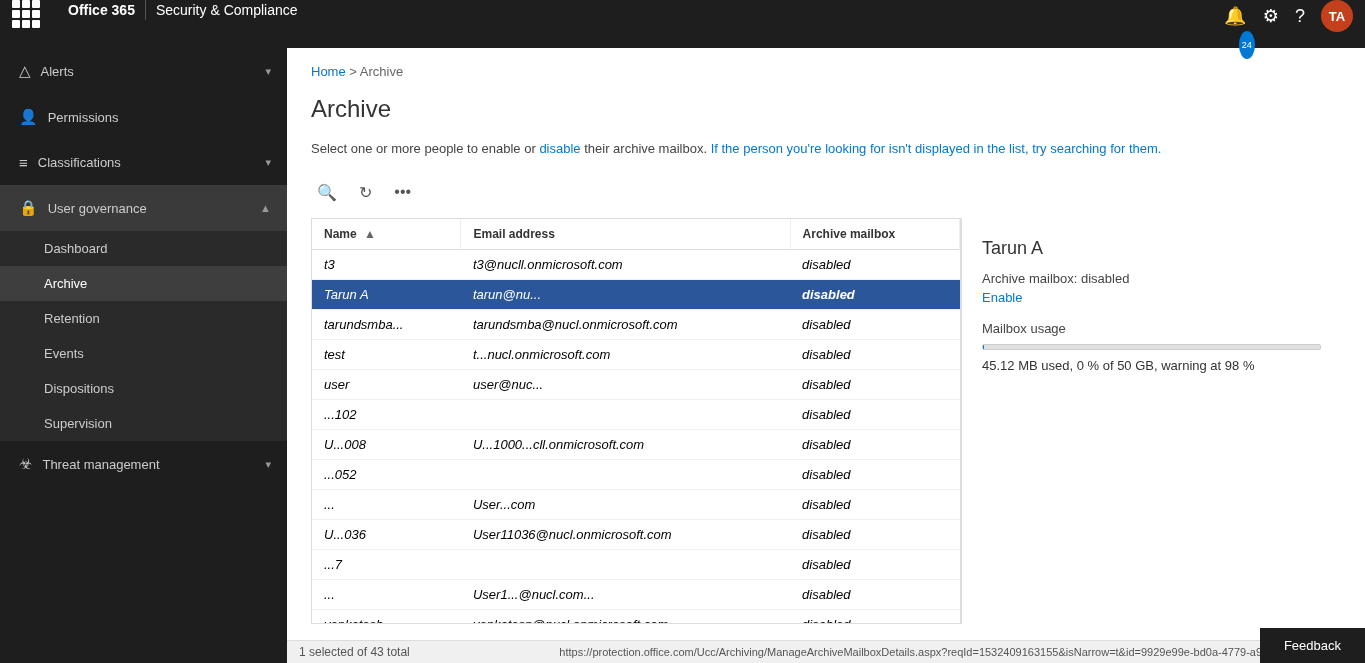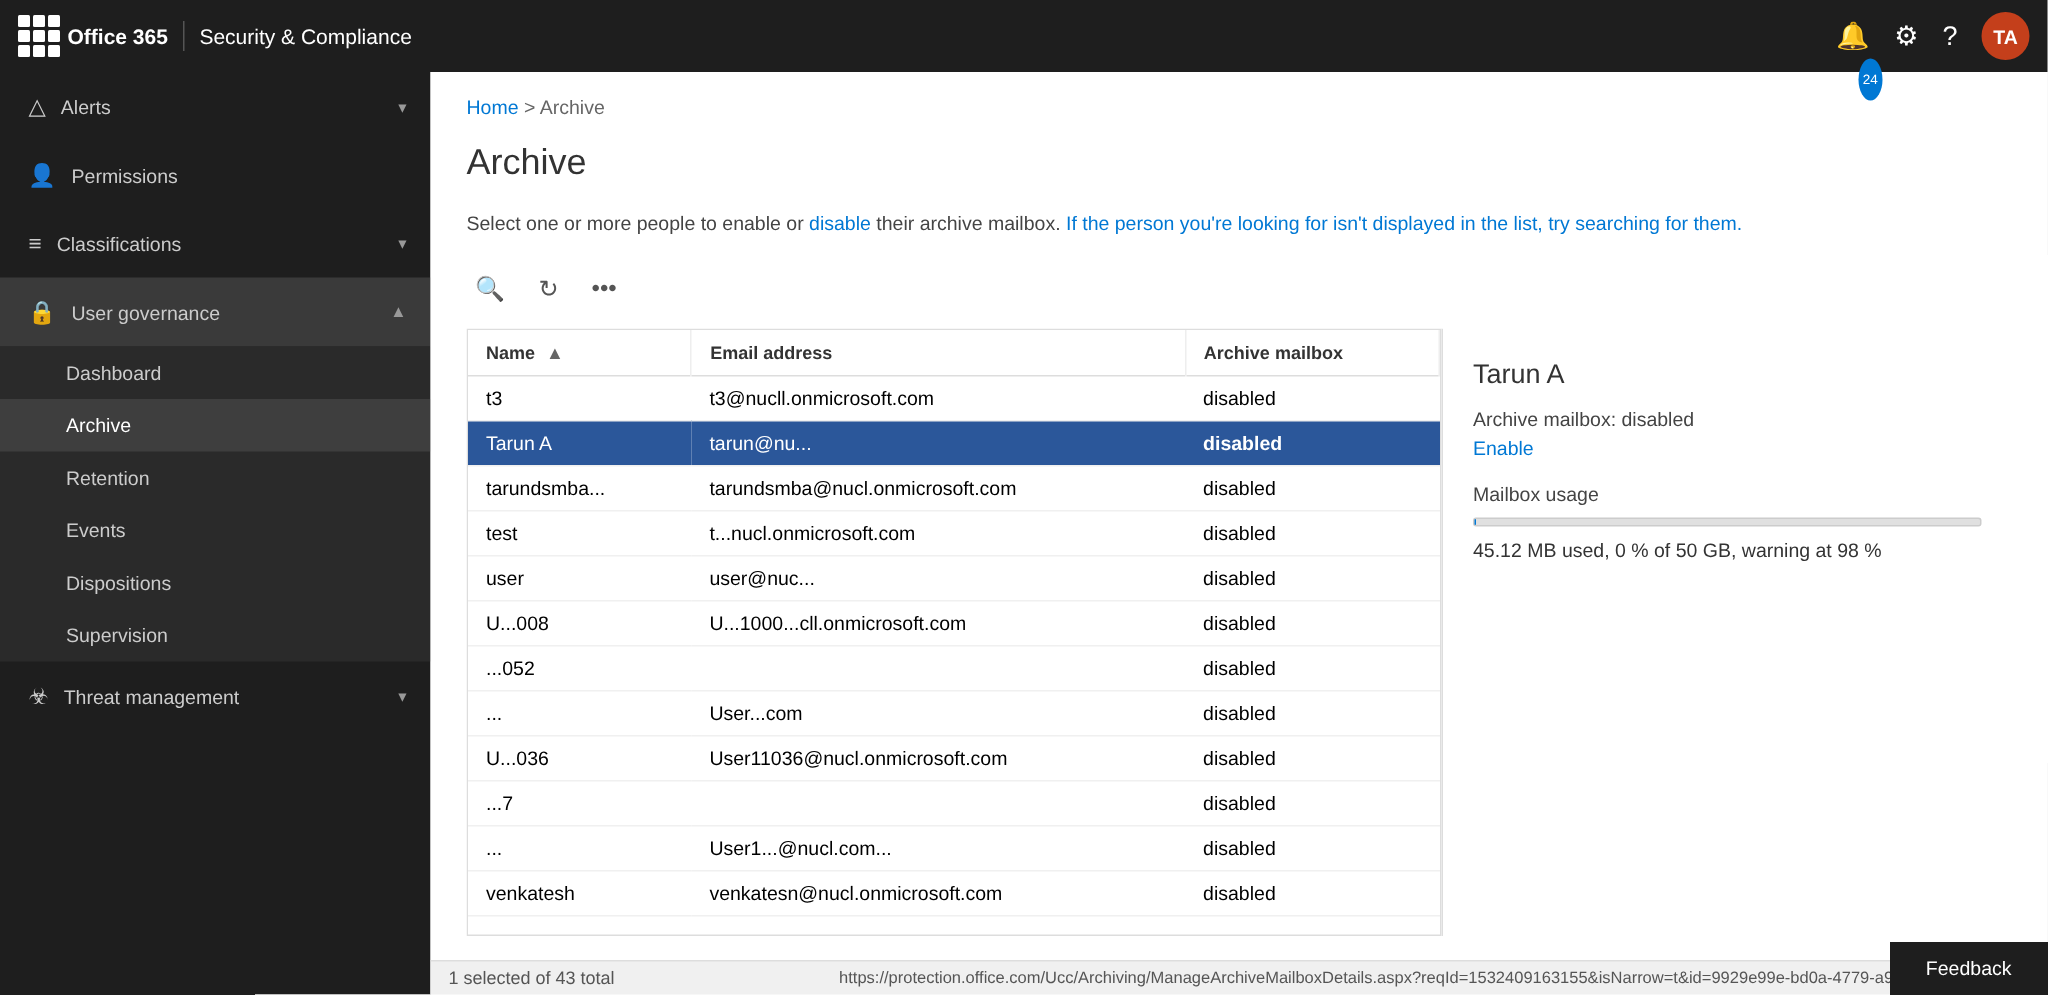--- a/index.html
+++ b/index.html
@@ -4,23 +4,23 @@
   <style>
     * { box-sizing: border-box; margin: 0; padding: 0; }
     body { font-family: 'Segoe UI', sans-serif; font-size: 13px; background: #f0f0f0; display: flex; flex-direction: column; height: 663px; overflow: hidden; }
 
     
     .topnav {
       background: #1e1e1e;
       color: #fff;
       height: 48px;
       display: flex;
-      align-items: center;
+      align-items: flex-start;
       padding: 0 12px;
-      gap: 5px;
+      gap: 28px;
       flex-shrink: 0;
       z-index: 10;
     }
     .topnav-waffle {
       width: 28px; height: 28px;
       display: grid; grid-template-columns: repeat(3,8px); grid-template-rows: repeat(3,8px);
       gap: 2px; cursor: pointer;
     }
     .topnav-waffle span { background: #fff; border-radius: 1px; }
     .topnav-brand { display: flex; align-items: center; gap: 10px; }
@@ -107,21 +107,21 @@
 
     table { width: 100%; border-collapse: collapse; }
     thead tr { background: #fff; border-bottom: 1px solid #ddd; }
     thead th {
       padding: 8px 12px; text-align: left; font-size: 12px;
       color: #333; font-weight: 600; white-space: nowrap;
       border-right: 1px solid #eee;
     }
     thead th.sortable { cursor: pointer; }
     thead th .sort-arrow { margin-left: 4px; color: #666; }
-    tbody tr { border-bottom: 1px solid #f0f0f0; }
+    tbody tr { border-bottom: 1px solid #f0f0f0; font-style: italic; }
     tbody tr.selected { background: #2b579a; color: #fff; }
     tbody td { padding: 7px 12px; font-size: 13px; }
     tbody tr.selected td { color: #fff; }
 
     
     .detail-panel {
       width: 380px; border-left: 1px solid #ddd;
       padding: 20px; background: #fff; overflow-y: auto; flex-shrink: 0;
     }
     .detail-name { font-size: 18px; font-weight: 400; color: #333; margin-bottom: 12px; }
@@ -307,20 +307,25 @@
                   <td>test</td>
                   <td>t...nucl.onmicrosoft.com</td>
                   <td>disabled</td>
                 </tr>
                 <tr>
                   <td>user</td>
                   <td>user@nuc...</td>
                   <td>disabled</td>
                 </tr>
                 <tr>
+                  <td>...102</td>
+                  <td></td>
+                  <td>disabled</td>
+                </tr>
+                <tr>
                   <td>U...008</td>
                   <td>U...1000...cll.onmicrosoft.com</td>
                   <td>disabled</td>
                 </tr>
                 <tr>
                   <td>...052</td>
                   <td></td>
                   <td>disabled</td>
                 </tr>
                 <tr>

